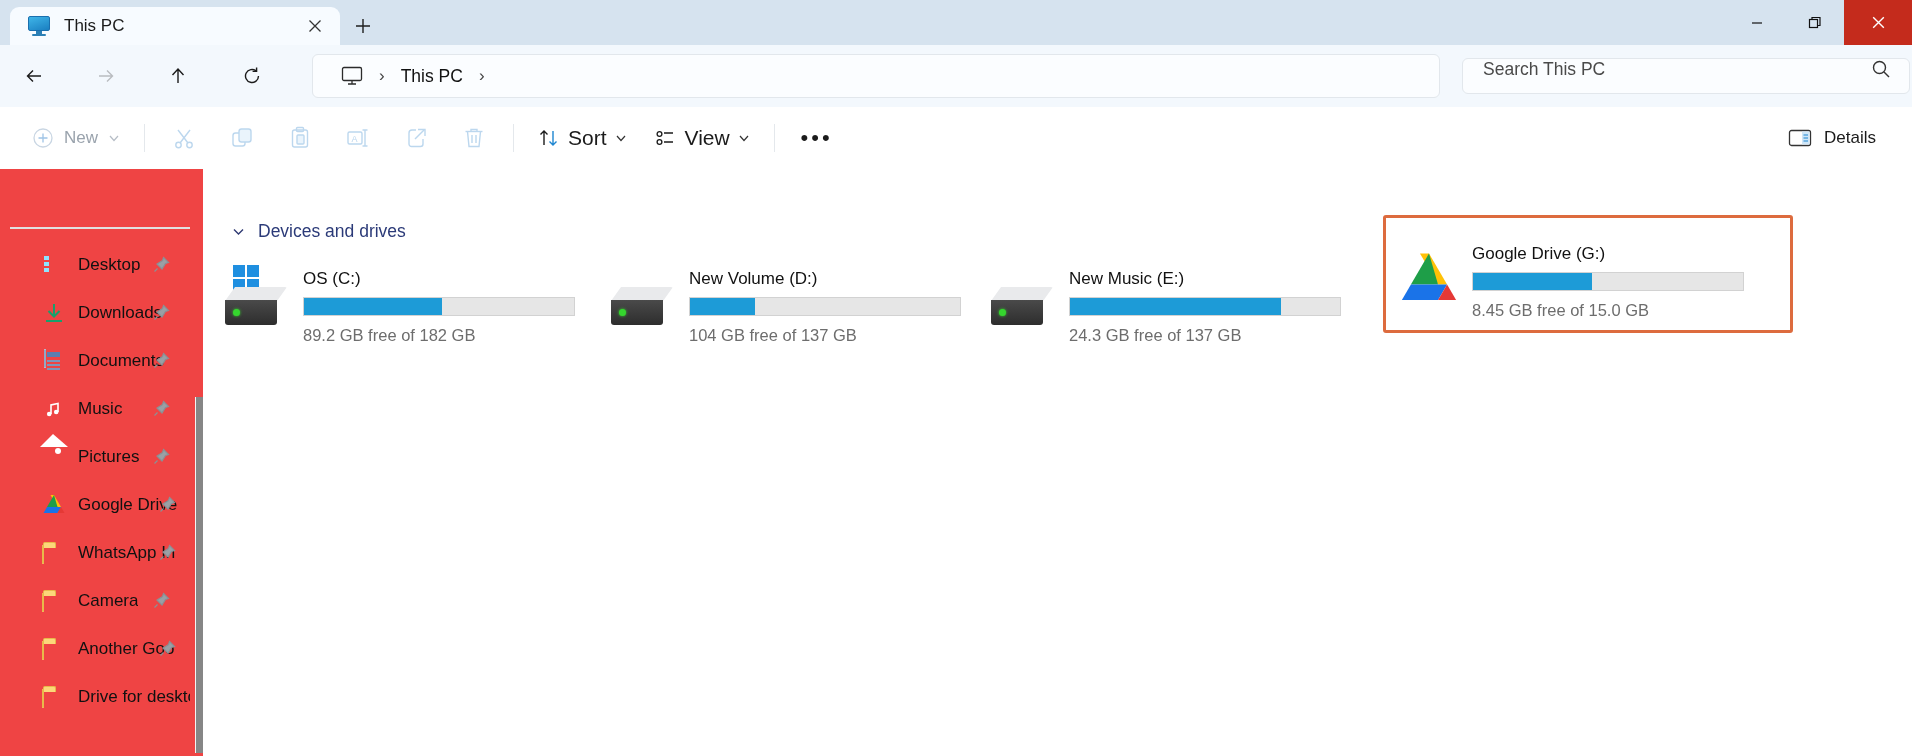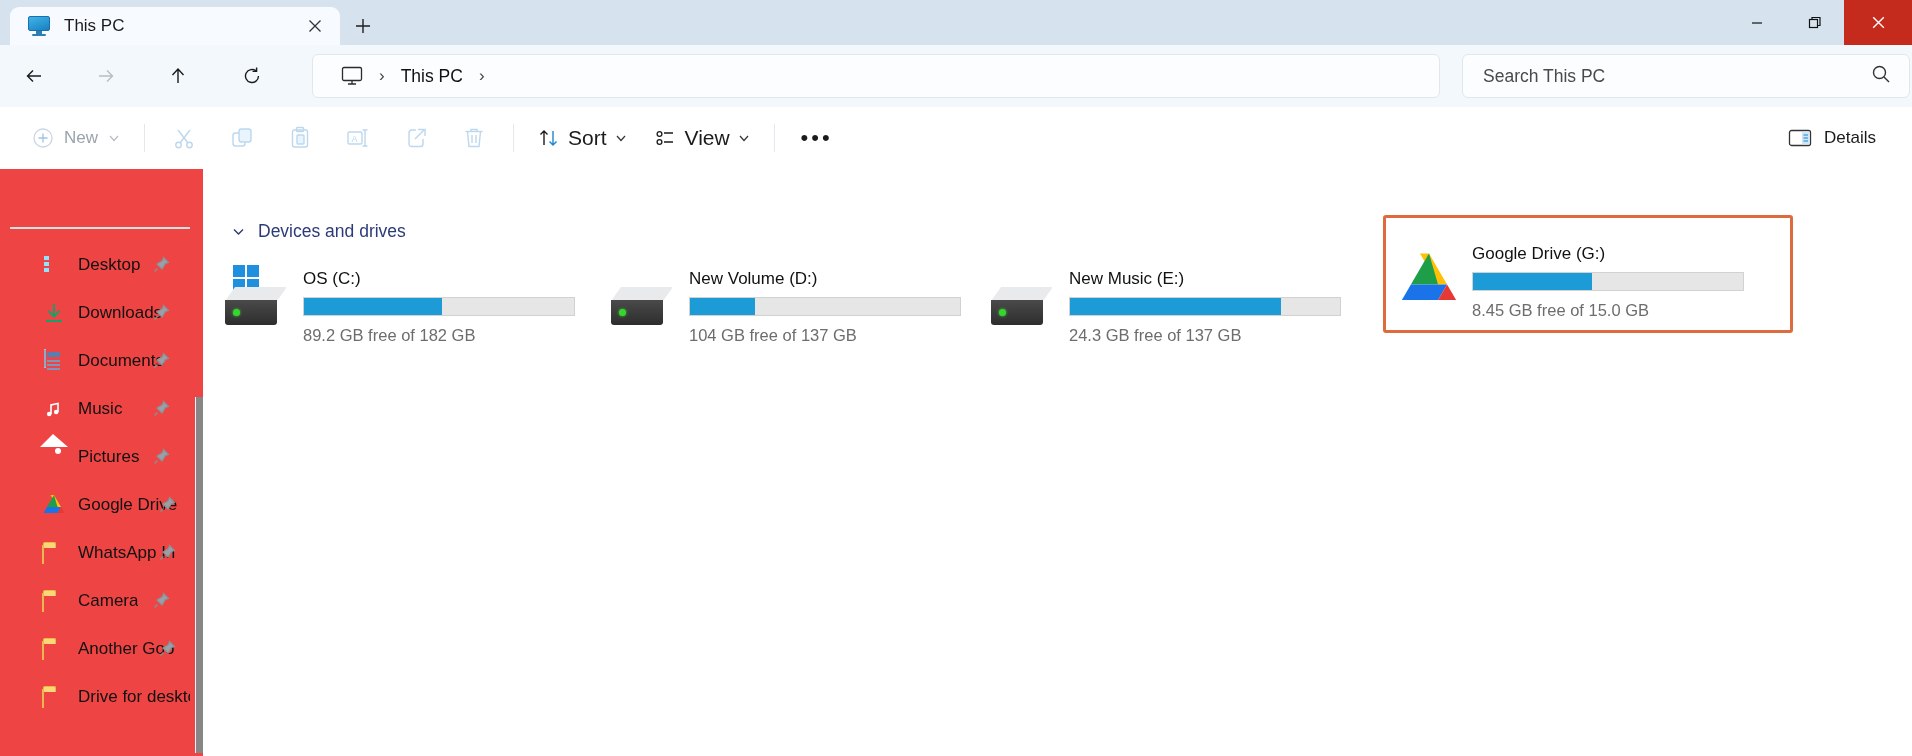--- a/index.html
+++ b/index.html
@@ -70,23 +70,23 @@
   .navbtn.refresh { margin-left: 26px; }
   .breadcrumb {
     margin-left: 36px; height: 44px; flex: 0 0 1128px;
     background: #fbfdff; border: 1px solid #e2e7ec; border-radius: 6px;
     display: flex; align-items: center; padding: 0 14px;
   }
   .crumb-pc-icon { margin-left: 14px; color: #2b2b2b; display:flex; align-items:center; }
   .crumb-sep { color: #444; font-size: 17px; margin: 0 16px; }
   .crumb-text { font-size: 17.5px; color: #111; }
   .searchbox {
-    margin-left: 22px; height: 44px; flex: 0 0 448px;
+    margin-left: 22px; height: 36px; flex: 0 0 448px;
     background: #fbfdff; border: 1px solid #e2e7ec; border-radius: 6px;
-    display: flex; align-items: center; padding: 0 18px 0 20px;
+    display: flex; padding: 0 18px 0 20px;
   }
   .search-ph { font-size: 17.5px; color: #4a4a4a; flex: 1 1 auto; }
 
   
   .toolbar {
     position: absolute; left: 0; top: 107px; width: 1912px; height: 62px;
     background: #ffffff; display: flex; align-items: center;
   }
   .tb-item {
     height: 44px; display: flex; align-items: center; justify-content: center;

